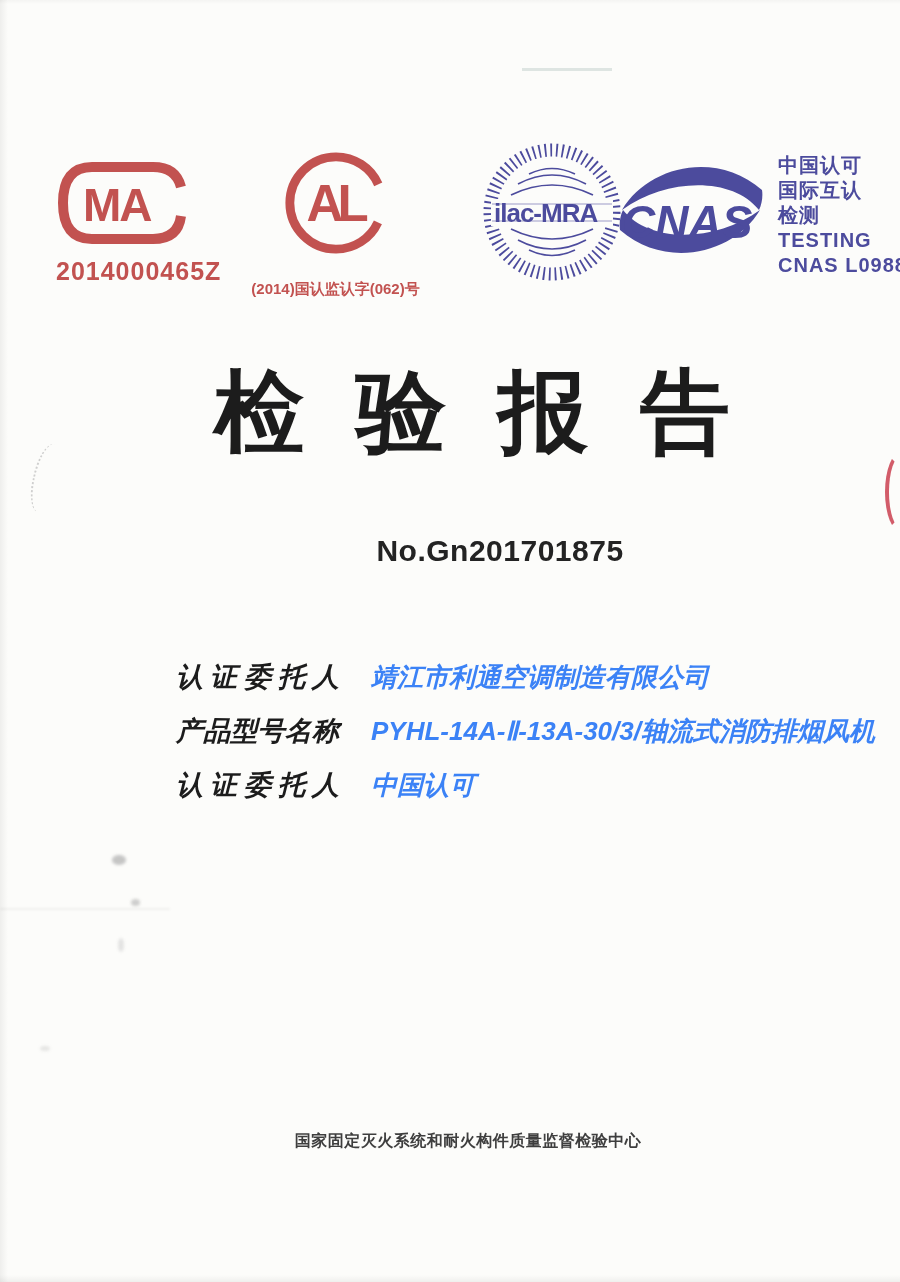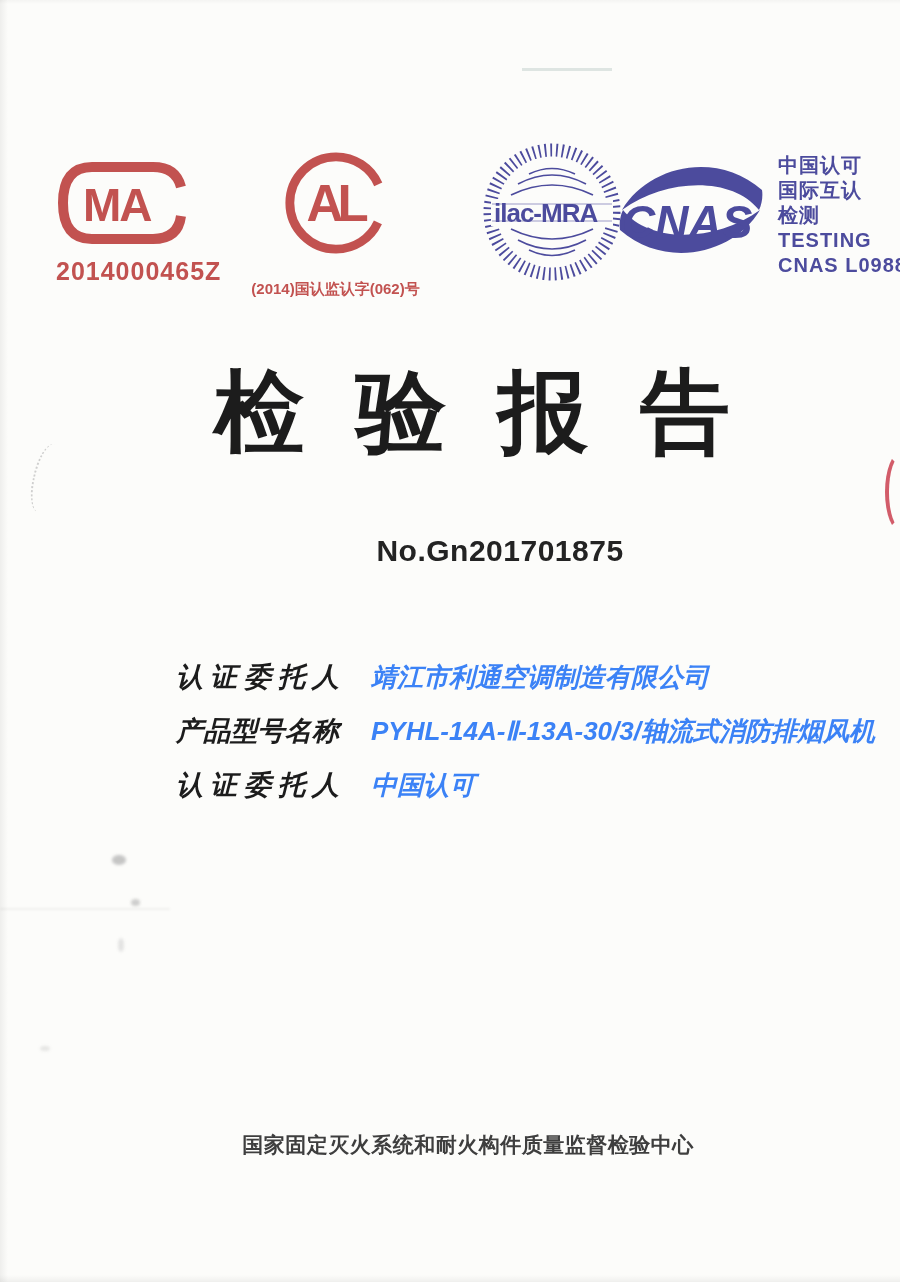--- a/index.html
+++ b/index.html
@@ -70,21 +70,21 @@
     margin-left:32px; width:508px;
     font-size:26px; font-weight:bold; color:#3b82f6;
     line-height:38px;
     word-break:break-all;
   }
 
   
   .footer-org {
     position:absolute; top:1131px; left:0; width:100%;
     text-align:center; text-indent:36px;
-    font-size:21px; font-weight:bold; letter-spacing:.5px;
+    font-size:16px; font-weight:bold; letter-spacing:.5px;
     color:var(--footer-ink);
   }
 
   
   .red-arc {
     position:absolute; right:-17px; top:452px; width:32px; height:80px;
     border:4px solid transparent; border-left:4px solid #cb4150;
     border-radius:50%;
     opacity:.85;
   }

